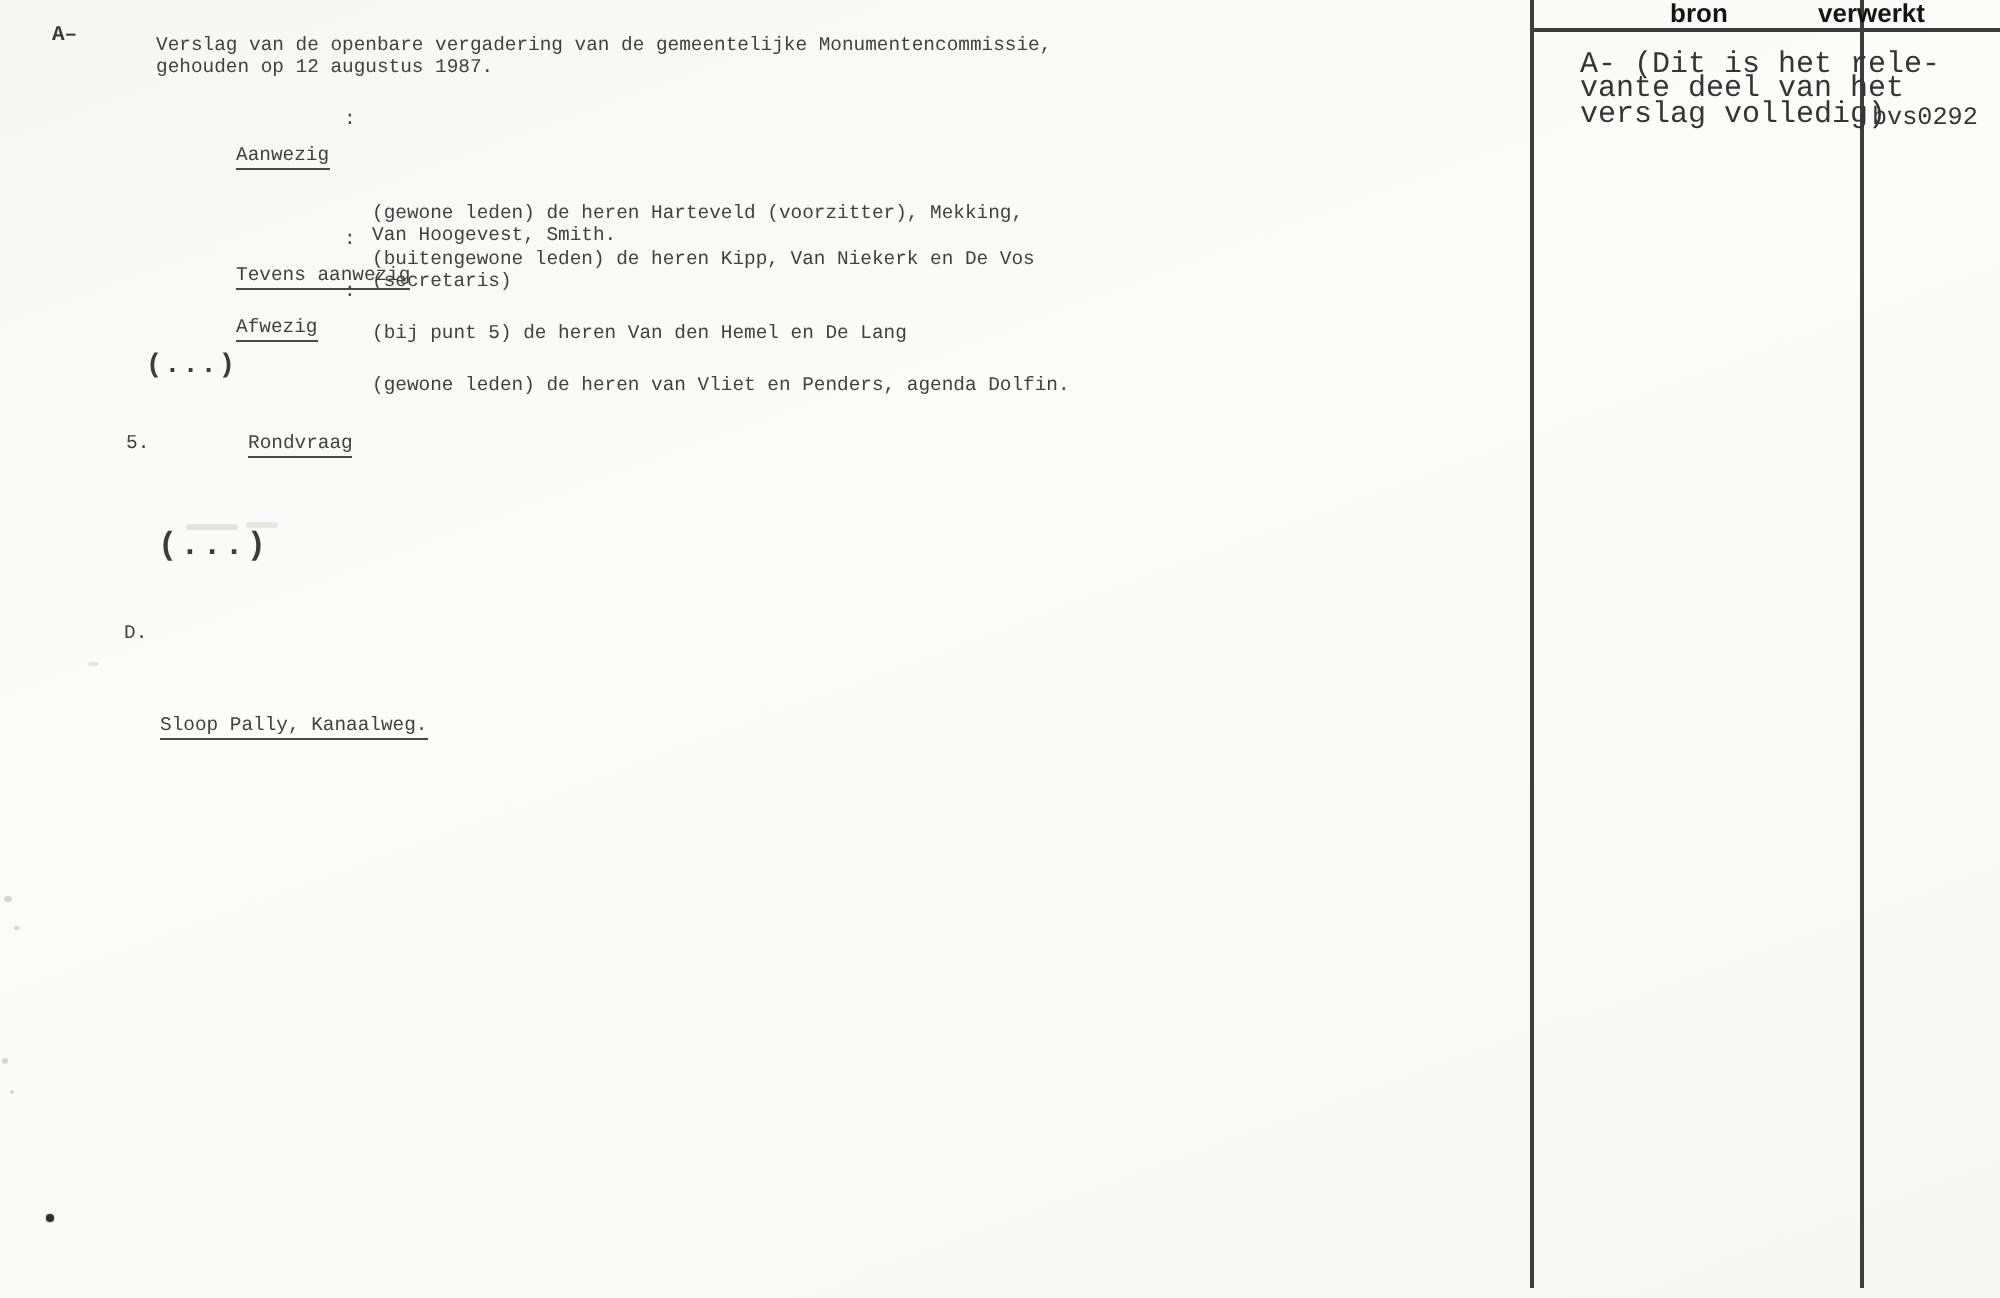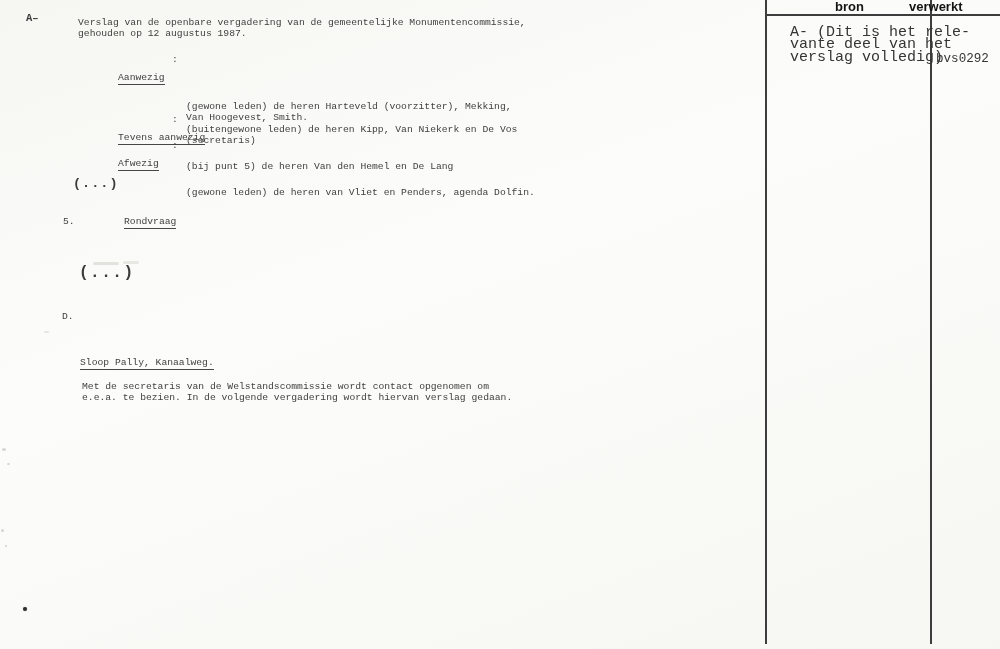--- a/index.html
+++ b/index.html
@@ -97,22 +97,20 @@
   <div class="abs num-5 tw sec-num">5.</div>
   <div class="abs tit-5 tw"><span class="u">Rondvraag</span></div>
 
   <div class="abs smudge sm1"></div>
   <div class="abs smudge sm2"></div>
   <div class="abs ellipsis ell-2">(...)</div>
 
   <div class="abs num-d tw sec-num">D.</div>
   <div class="abs tit-d tw"><span class="u">Sloop Pally, Kanaalweg.</span></div>
 
-  <div class="abs para-2 tw">Met de secretaris van de Welstandscommissie wordt contact opgenomen om
-e.e.a. te bezien. In de volgende vergadering wordt hiervan verslag gedaan.</div>
 
   <div class="abs vline vline-left"></div>
   <div class="abs vline vline-mid"></div>
   <div class="abs hline"></div>
 
   <div class="abs col-head head-bron">bron</div>
   <div class="abs col-head head-verwerkt">verwerkt</div>
 
   <div class="abs annotation">A- (Dit is het rele-
 vante deel van het

